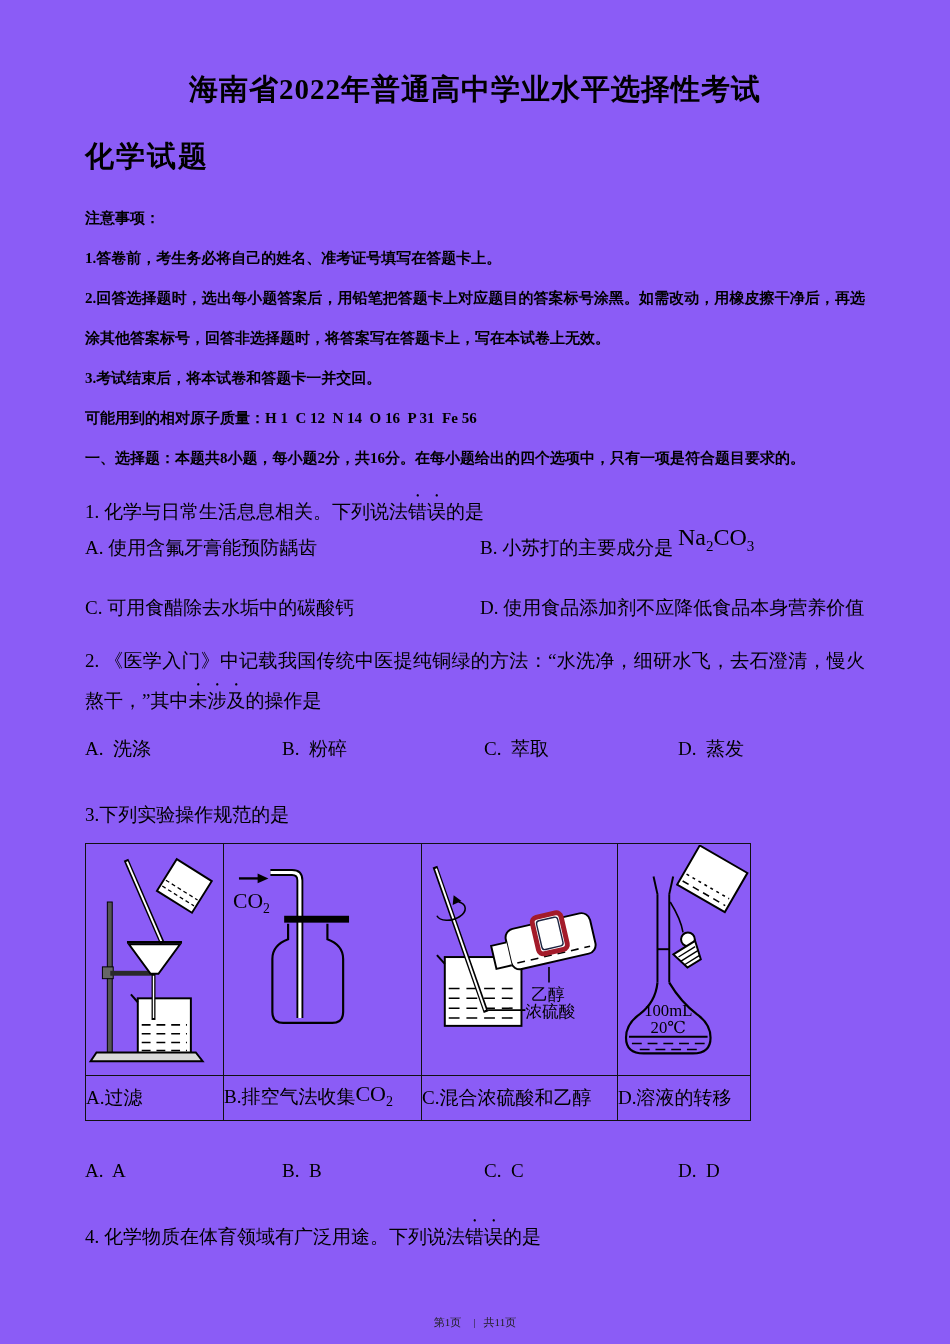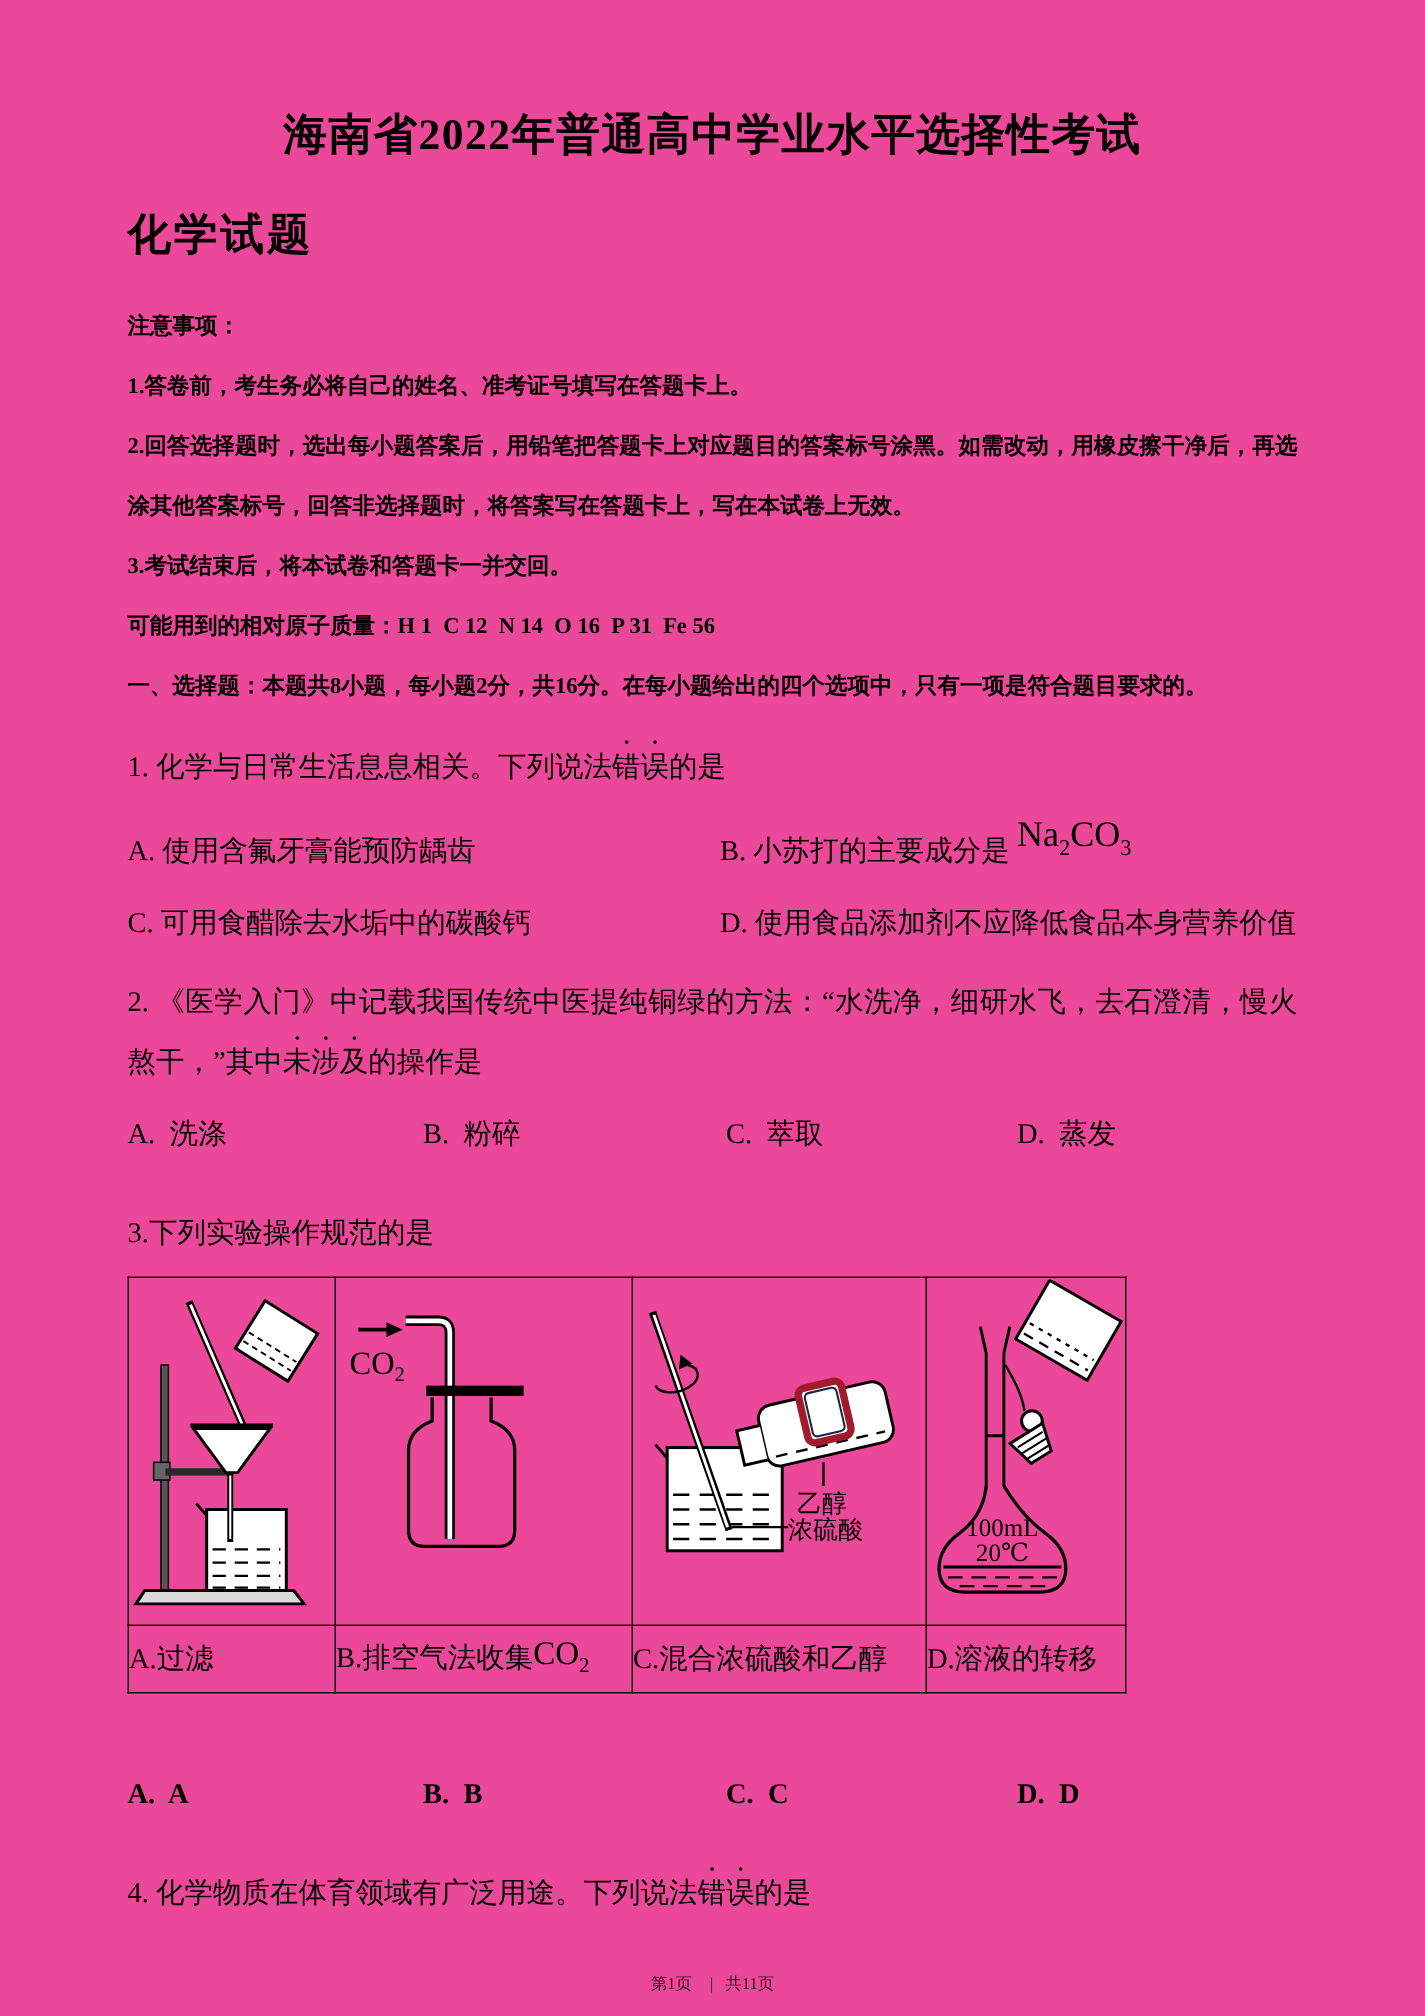--- a/index.html
+++ b/index.html
@@ -1,47 +1,47 @@
 <!DOCTYPE html>
 <html><head>
 <meta charset="utf-8">
 <style>
   * { margin:0; padding:0; box-sizing:border-box; }
   html,body { background:#ffffff; }
   .page {
-    position:relative; width:950px; height:1344px; background:#ec4899;
+    position:relative; width:950px; height:1344px; background:#8b5cf6;
     font-family:"Liberation Serif","DejaVu Serif",serif; color:#000; overflow:hidden;
   }
   .content { position:absolute; left:85px; top:0; width:780px; }
   .title { margin-top:70px; text-align:center; font-size:29px; font-weight:700; letter-spacing:1px; }
   .subtitle { margin-top:27px; text-align:left; font-size:29px; font-weight:700; letter-spacing:2px; }
   .bold-block { font-size:15px; font-weight:700; line-height:40px; text-align:justify; }
   .notices { margin-top:21px; }
   .prewrap { white-space:pre-wrap; }
   .q { font-size:19px; line-height:36px; text-align:justify; }
   .q1-stem { margin-top:12px; }
   .emph {
     -webkit-text-emphasis:filled dot; text-emphasis:filled dot;
     -webkit-text-emphasis-position:over right; text-emphasis-position:over right;
   }
-  .opt-grid-2 { display:grid; grid-template-columns:395px 1fr; row-gap:12px; margin-top:20px; }
+  .opt-grid-2 { display:grid; grid-template-columns:395px 1fr; row-gap:24px; }
   .opt-grid-4 { display:grid; grid-template-columns:197px 202px 194px 1fr; margin-top:12px; }
   .formula { display:inline-block; position:relative; top:-9px; line-height:1; font-size:24px; font-family:"Liberation Serif",serif; }
   .formula sub { font-size:15px; }
   .formula2 { display:inline-block; position:relative; top:-2px; line-height:1; font-size:22px; font-family:"Liberation Serif",serif; }
   .formula2 sub { font-size:14px; }
   .q2-stem { margin-top:16px; line-height:37px; }
   .q3-stem { margin-top:30px; margin-bottom:10px; }
   table.lab { border-collapse:collapse; width:665px; table-layout:fixed; }
   table.lab td { border:1.6px solid #111; padding:0; vertical-align:middle; }
   td.diagram-cell { height:232px; }
   td.label-cell { height:45px; font-size:19px; padding-left:9px; }
   svg { display:block; }
   svg text { font-family:"Liberation Serif","DejaVu Serif",serif; }
-  .answers { margin-top:50px;font-weight:bold; }
+  .answers { margin-top:32px; }
   .q4-stem { margin-top:26px; }
   .footer {
     position:absolute; left:0; bottom:14px; width:100%; text-align:center;
     font-size:11px; color:#1f1f1f;
   }
   .footer .sep { display:inline-block; margin:0 8px 0 12px; }
 </style>
 </head>
 <body>
 

